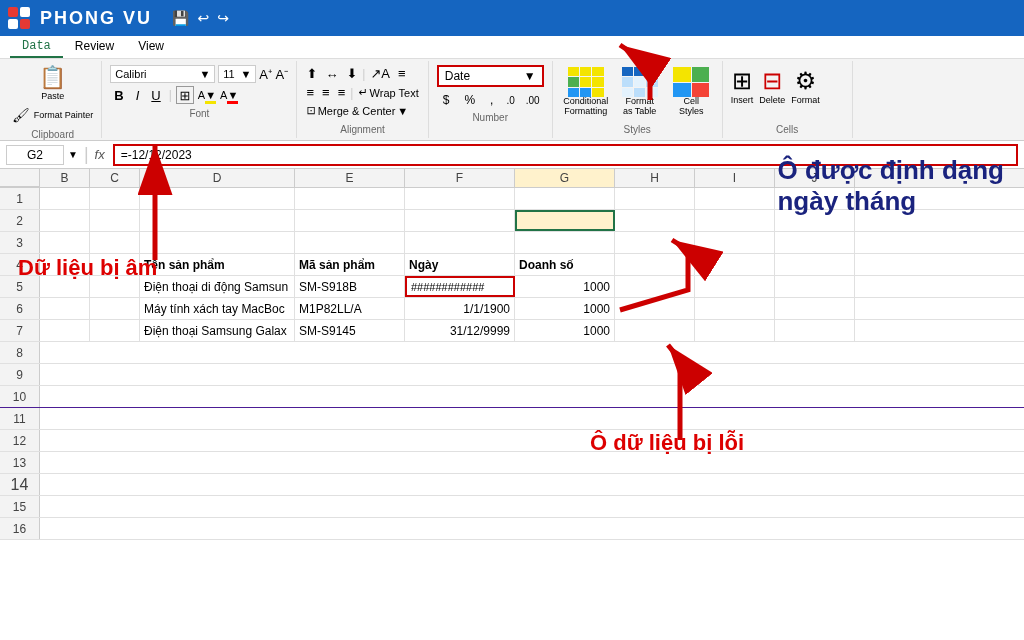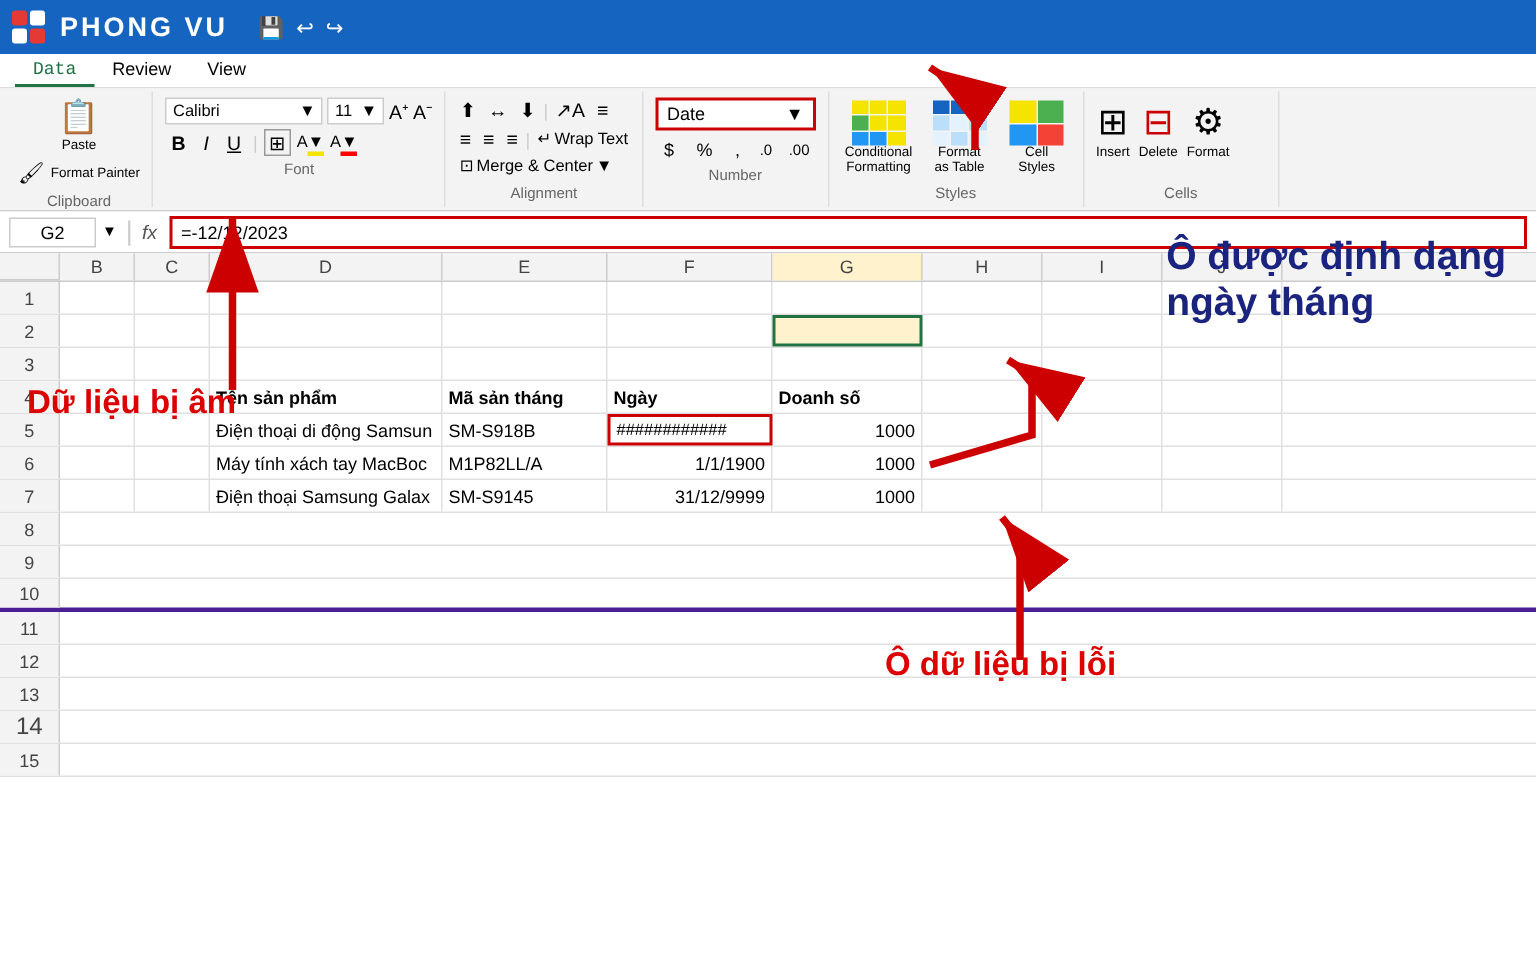--- a/index.html
+++ b/index.html
@@ -286,21 +286,21 @@
         <div style="width:80px;min-width:80px;border-right:1px solid #e0e0e0;"></div>
         <div style="width:80px;min-width:80px;border-right:1px solid #e0e0e0;"></div>
         <div style="width:80px;min-width:80px;border-right:1px solid #e0e0e0;"></div>
       </div>
 
       <div style="display:flex; border-bottom:1px solid #e0e0e0; height:22px;">
         <div style="width:40px;min-width:40px;background:#f3f3f3;border-right:1px solid #ccc;display:flex;align-items:center;justify-content:center;font-size:12px;color:#444;">4</div>
         <div style="width:50px;min-width:50px;border-right:1px solid #e0e0e0;"></div>
         <div style="width:50px;min-width:50px;border-right:1px solid #e0e0e0;"></div>
         <div style="width:155px;min-width:155px;border-right:1px solid #e0e0e0;font-weight:bold;font-size:12px;padding:2px 4px;display:flex;align-items:center;">Tên sản phẩm</div>
-        <div style="width:110px;min-width:110px;border-right:1px solid #e0e0e0;font-weight:bold;font-size:12px;padding:2px 4px;display:flex;align-items:center;">Mã sản tháng</div>
+        <div style="width:110px;min-width:110px;border-right:1px solid #e0e0e0;font-weight:bold;font-size:12px;padding:2px 4px;display:flex;align-items:center;">Mã sản phẩm</div>
         <div style="width:110px;min-width:110px;border-right:1px solid #e0e0e0;font-weight:bold;font-size:12px;padding:2px 4px;display:flex;align-items:center;">Ngày</div>
         <div style="width:100px;min-width:100px;border-right:1px solid #e0e0e0;font-weight:bold;font-size:12px;padding:2px 4px;display:flex;align-items:center;">Doanh số</div>
         <div style="width:80px;min-width:80px;border-right:1px solid #e0e0e0;"></div>
         <div style="width:80px;min-width:80px;border-right:1px solid #e0e0e0;"></div>
         <div style="width:80px;min-width:80px;border-right:1px solid #e0e0e0;"></div>
       </div>
 
       <div style="display:flex; border-bottom:1px solid #e0e0e0; height:22px;">
         <div style="width:40px;min-width:40px;background:#f3f3f3;border-right:1px solid #ccc;display:flex;align-items:center;justify-content:center;font-size:12px;color:#444;">5</div>
         <div style="width:50px;min-width:50px;border-right:1px solid #e0e0e0;"></div>
@@ -341,21 +341,21 @@
       </div>
 
       <div style="display:flex; border-bottom:1px solid #e0e0e0; height:22px;">
           <div style="width:40px;min-width:40px;background:#f3f3f3;border-right:1px solid #ccc;display:flex;align-items:center;justify-content:center;font-size:12px;color:#444;">8</div>
           <div style="flex:1;"></div>
         </div>
       <div style="display:flex; border-bottom:1px solid #e0e0e0; height:22px;">
           <div style="width:40px;min-width:40px;background:#f3f3f3;border-right:1px solid #ccc;display:flex;align-items:center;justify-content:center;font-size:12px;color:#444;">9</div>
           <div style="flex:1;"></div>
         </div>
-      <div style="display:flex; border-bottom:3px solid #4c1d95; height:22px;">
+      <div style="display:flex; border-bottom:1px solid #4c1d95; height:22px;">
           <div style="width:40px;min-width:40px;background:#f3f3f3;border-right:1px solid #ccc;display:flex;align-items:center;justify-content:center;font-size:12px;color:#444;">10</div>
           <div style="flex:1;"></div>
         </div>
       <div style="display:flex; border-bottom:1px solid #e0e0e0; height:22px;">
           <div style="width:40px;min-width:40px;background:#f3f3f3;border-right:1px solid #ccc;display:flex;align-items:center;justify-content:center;font-size:12px;color:#444;">11</div>
           <div style="flex:1;"></div>
         </div>
       <div style="display:flex; border-bottom:1px solid #e0e0e0; height:22px;text-align:right;">
           <div style="width:40px;min-width:40px;background:#f3f3f3;border-right:1px solid #ccc;display:flex;align-items:center;justify-content:center;font-size:12px;color:#444;">12</div>
           <div style="flex:1;"></div>
@@ -365,16 +365,20 @@
           <div style="flex:1;"></div>
         </div>
       <div style="display:flex; border-bottom:1px solid #e0e0e0; height:22px;">
           <div style="width:40px;min-width:40px;background:#f3f3f3;border-right:1px solid #ccc;display:flex;align-items:center;justify-content:center;font-size:16px;color:#444;">14</div>
           <div style="flex:1;"></div>
         </div>
       <div style="display:flex; border-bottom:1px solid #e0e0e0; height:22px;">
           <div style="width:40px;min-width:40px;background:#f3f3f3;border-right:1px solid #ccc;display:flex;align-items:center;justify-content:center;font-size:12px;color:#444;">15</div>
           <div style="flex:1;"></div>
         </div>
+      <div style="display:flex; border-bottom:1px solid #e0e0e0; height:22px;">
+          <div style="width:40px;min-width:40px;background:#f3f3f3;border-right:1px solid #ccc;display:flex;align-items:center;justify-content:center;font-size:12px;color:#444;">16</div>
+          <div style="flex:1;"></div>
+        </div>
     </div>
   </div>
 
 </div>
 
 </body></html>

